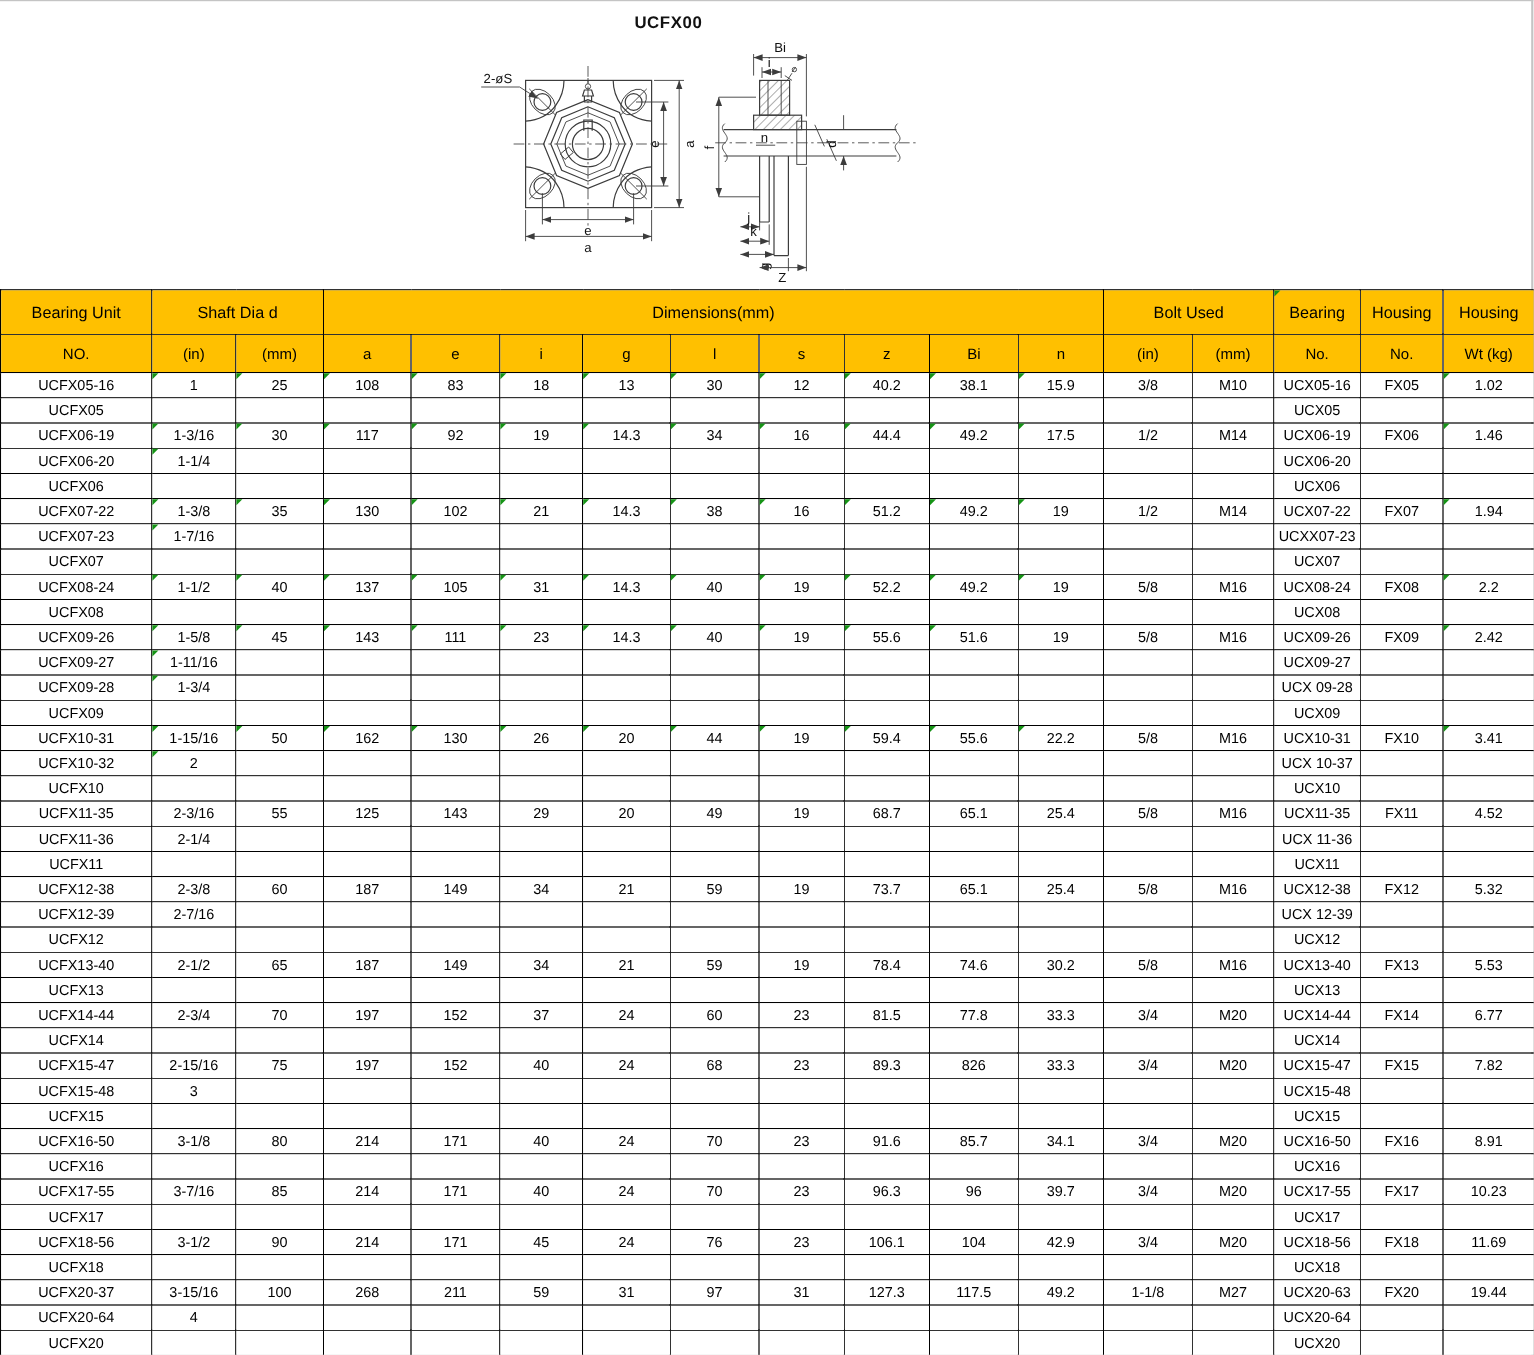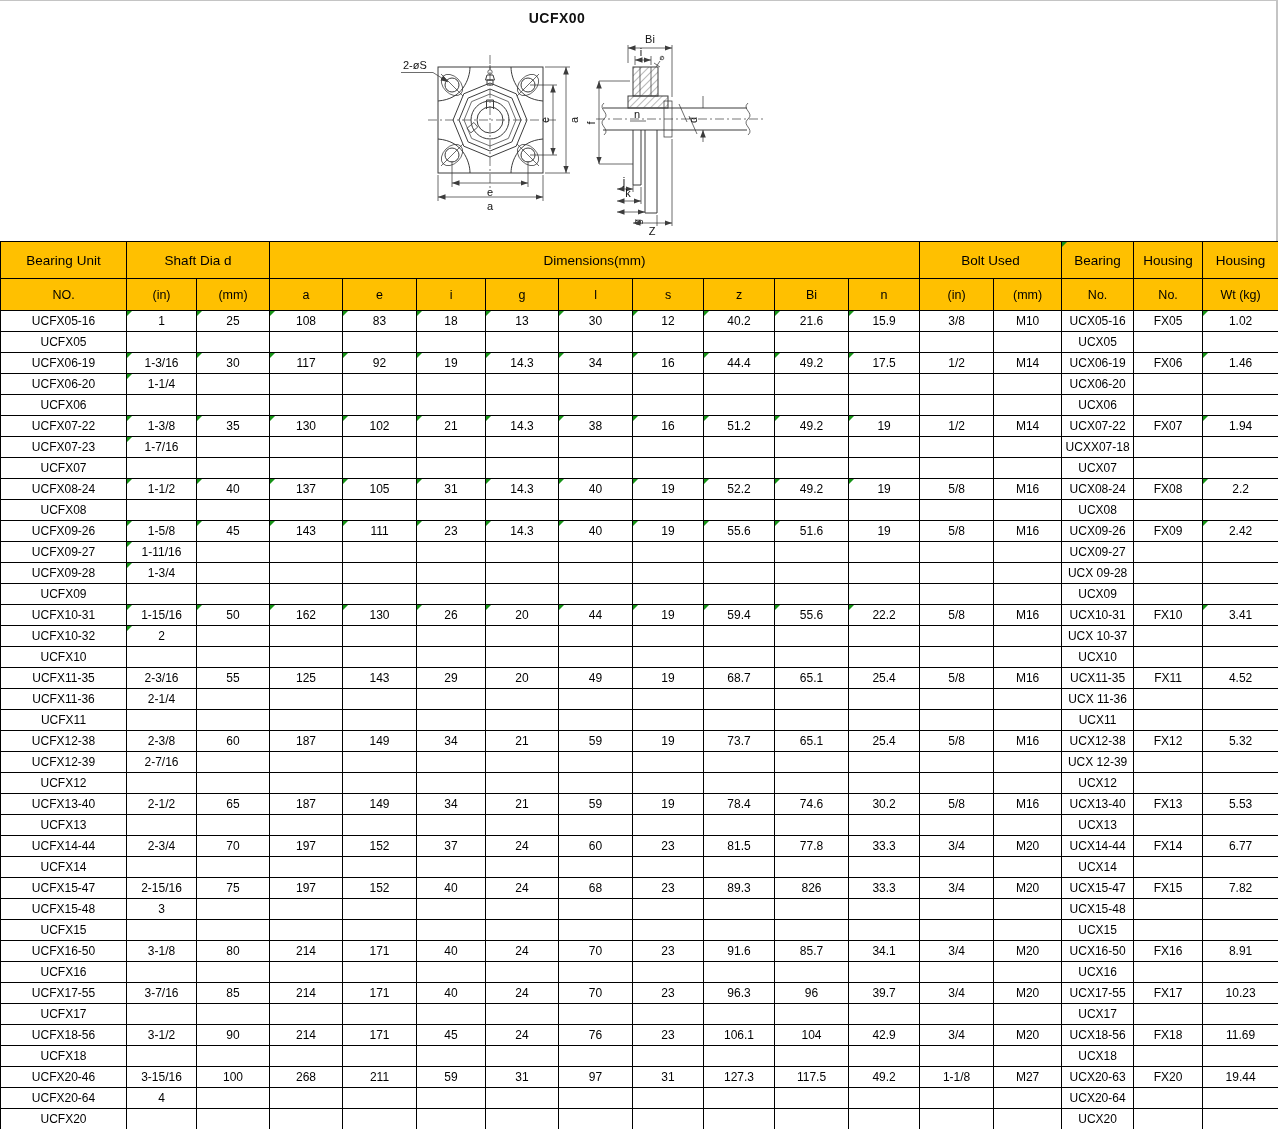--- a/index.html
+++ b/index.html
@@ -228,21 +228,21 @@
           <td><span>UCFX05-16</span></td>
           <td><i class="flag"></i><span>1</span></td>
           <td><i class="flag"></i><span>25</span></td>
           <td><i class="flag"></i><span>108</span></td>
           <td><i class="flag"></i><span>83</span></td>
           <td><i class="flag"></i><span>18</span></td>
           <td><i class="flag"></i><span>13</span></td>
           <td><i class="flag"></i><span>30</span></td>
           <td><i class="flag"></i><span>12</span></td>
           <td><i class="flag"></i><span>40.2</span></td>
-          <td><i class="flag"></i><span>21.6</span></td>
+          <td><i class="flag"></i><span>38.1</span></td>
           <td><i class="flag"></i><span>15.9</span></td>
           <td><span>3/8</span></td>
           <td><span>M10</span></td>
           <td><span>UCX05-16</span></td>
           <td><span>FX05</span></td>
           <td><i class="flag"></i><span>1.02</span></td>
         </tr>
         <tr>
           <td><span>UCFX05</span></td>
           <td><span></span></td>
@@ -346,21 +346,21 @@
           <td><span></span></td>
           <td><span></span></td>
           <td><span></span></td>
           <td><span></span></td>
           <td><span></span></td>
           <td><span></span></td>
           <td><span></span></td>
           <td><span></span></td>
           <td><span></span></td>
           <td><span></span></td>
-          <td><span>UCXX07-18</span></td>
+          <td><span>UCXX07-23</span></td>
           <td><span></span></td>
           <td><span></span></td>
         </tr>
         <tr>
           <td><span>UCFX07</span></td>
           <td><span></span></td>
           <td><span></span></td>
           <td><span></span></td>
           <td><span></span></td>
           <td><span></span></td>
@@ -902,21 +902,21 @@
           <td><span></span></td>
           <td><span></span></td>
           <td><span></span></td>
           <td><span></span></td>
           <td><span></span></td>
           <td><span>UCX18</span></td>
           <td><span></span></td>
           <td><span></span></td>
         </tr>
         <tr>
-          <td><span>UCFX20-46</span></td>
+          <td><span>UCFX20-37</span></td>
           <td><span>3-15/16</span></td>
           <td><span>100</span></td>
           <td><span>268</span></td>
           <td><span>211</span></td>
           <td><span>59</span></td>
           <td><span>31</span></td>
           <td><span>97</span></td>
           <td><span>31</span></td>
           <td><span>127.3</span></td>
           <td><span>117.5</span></td>

